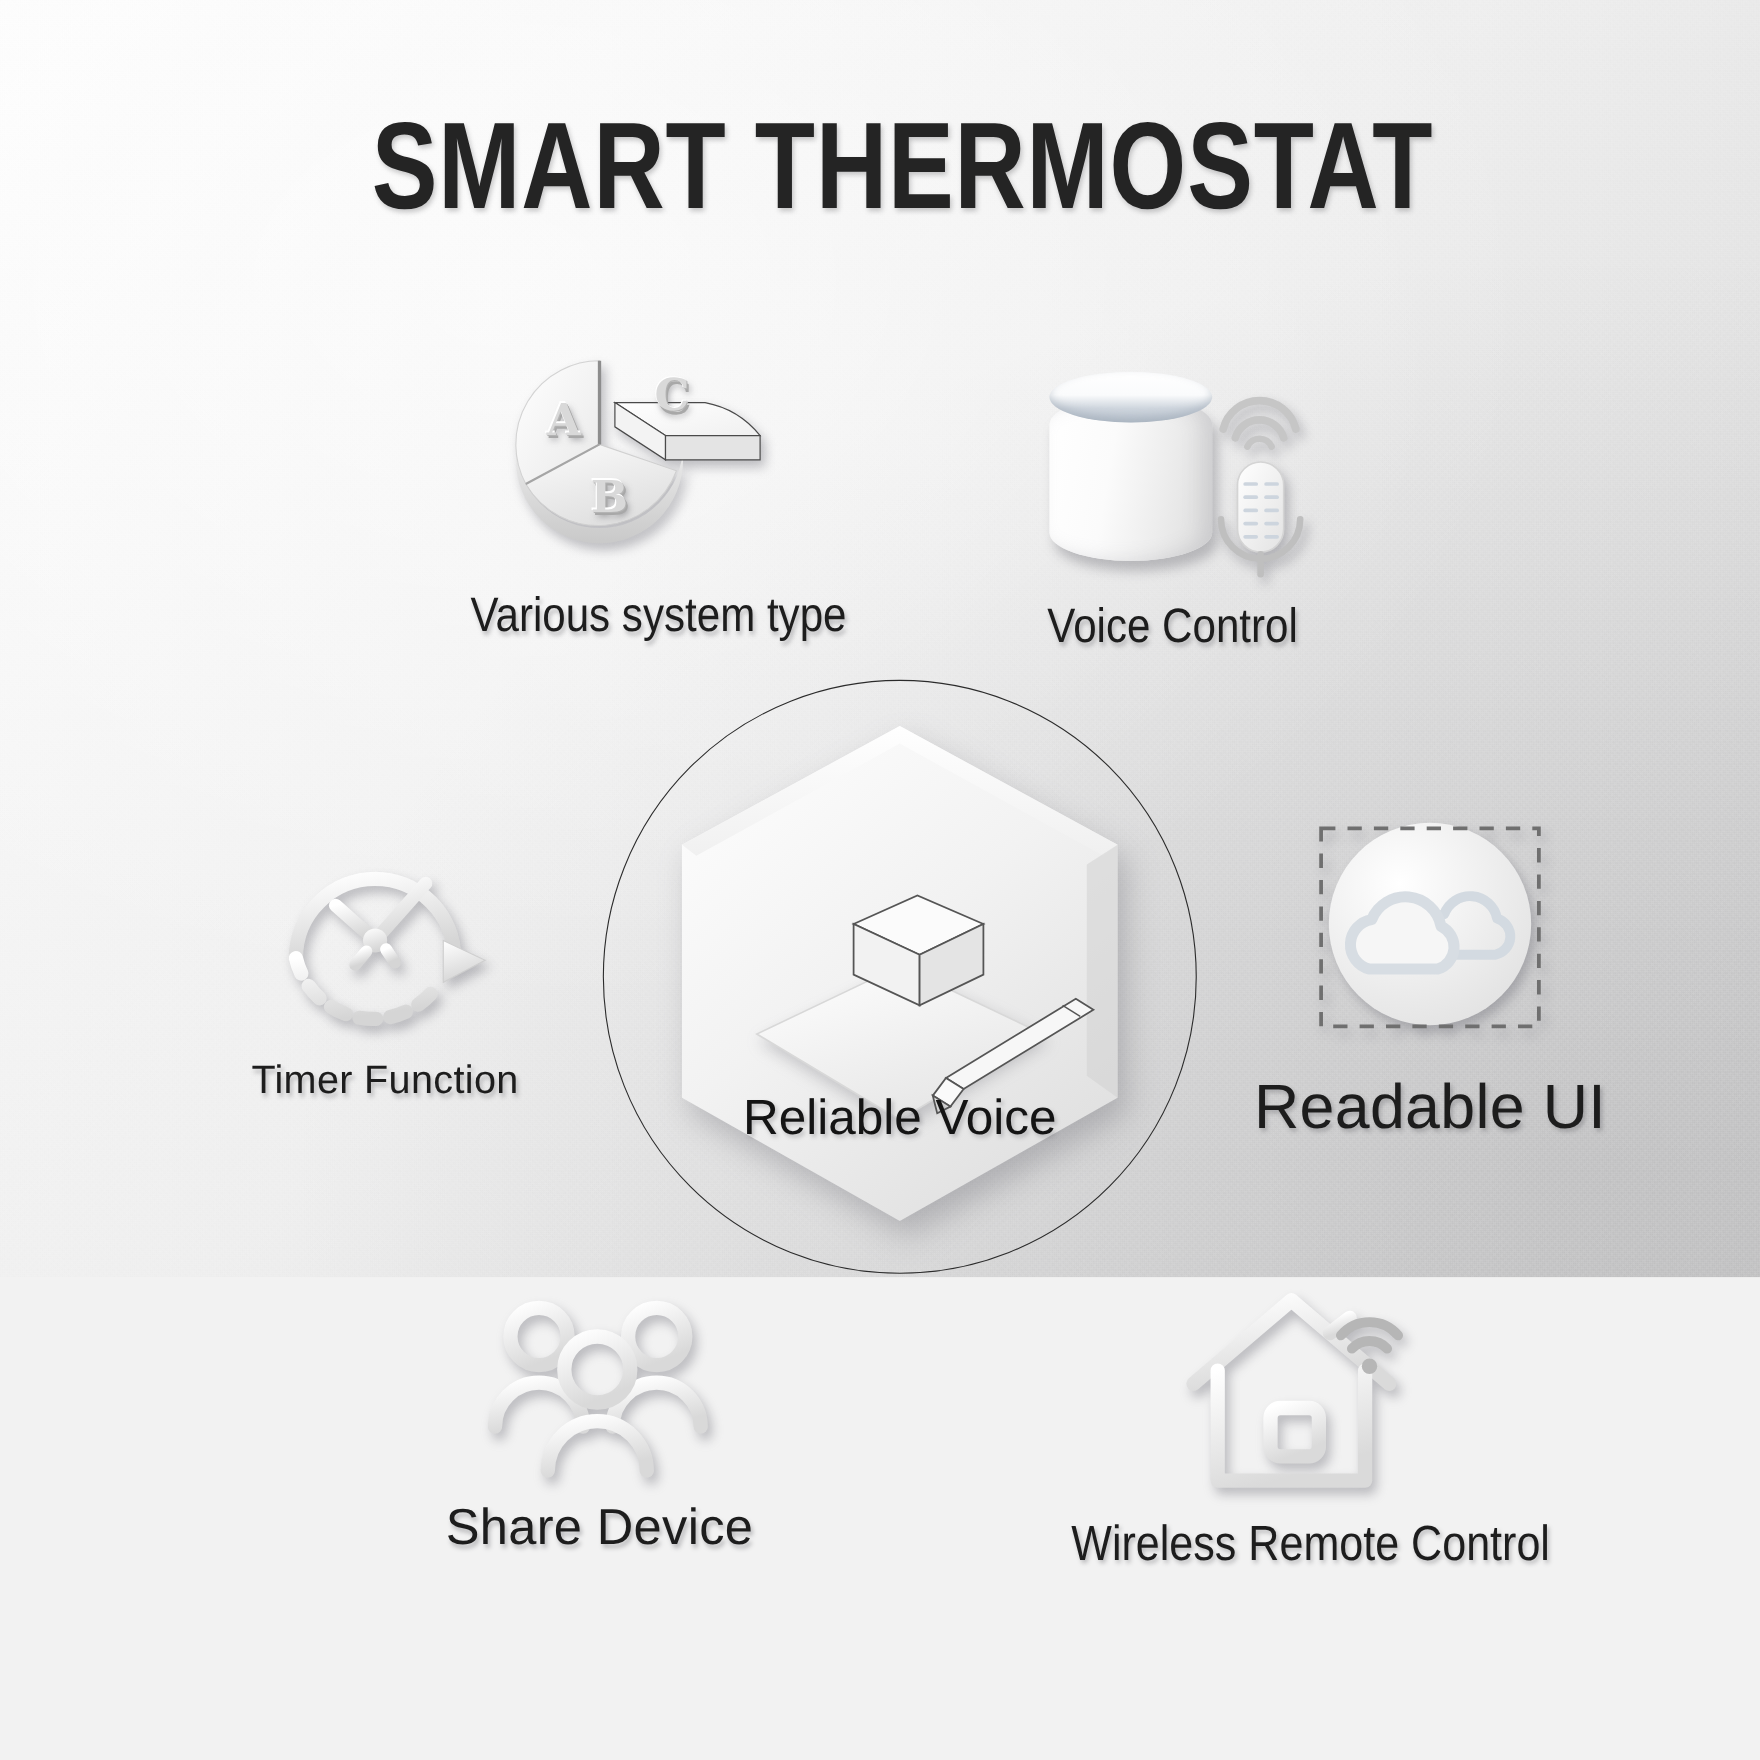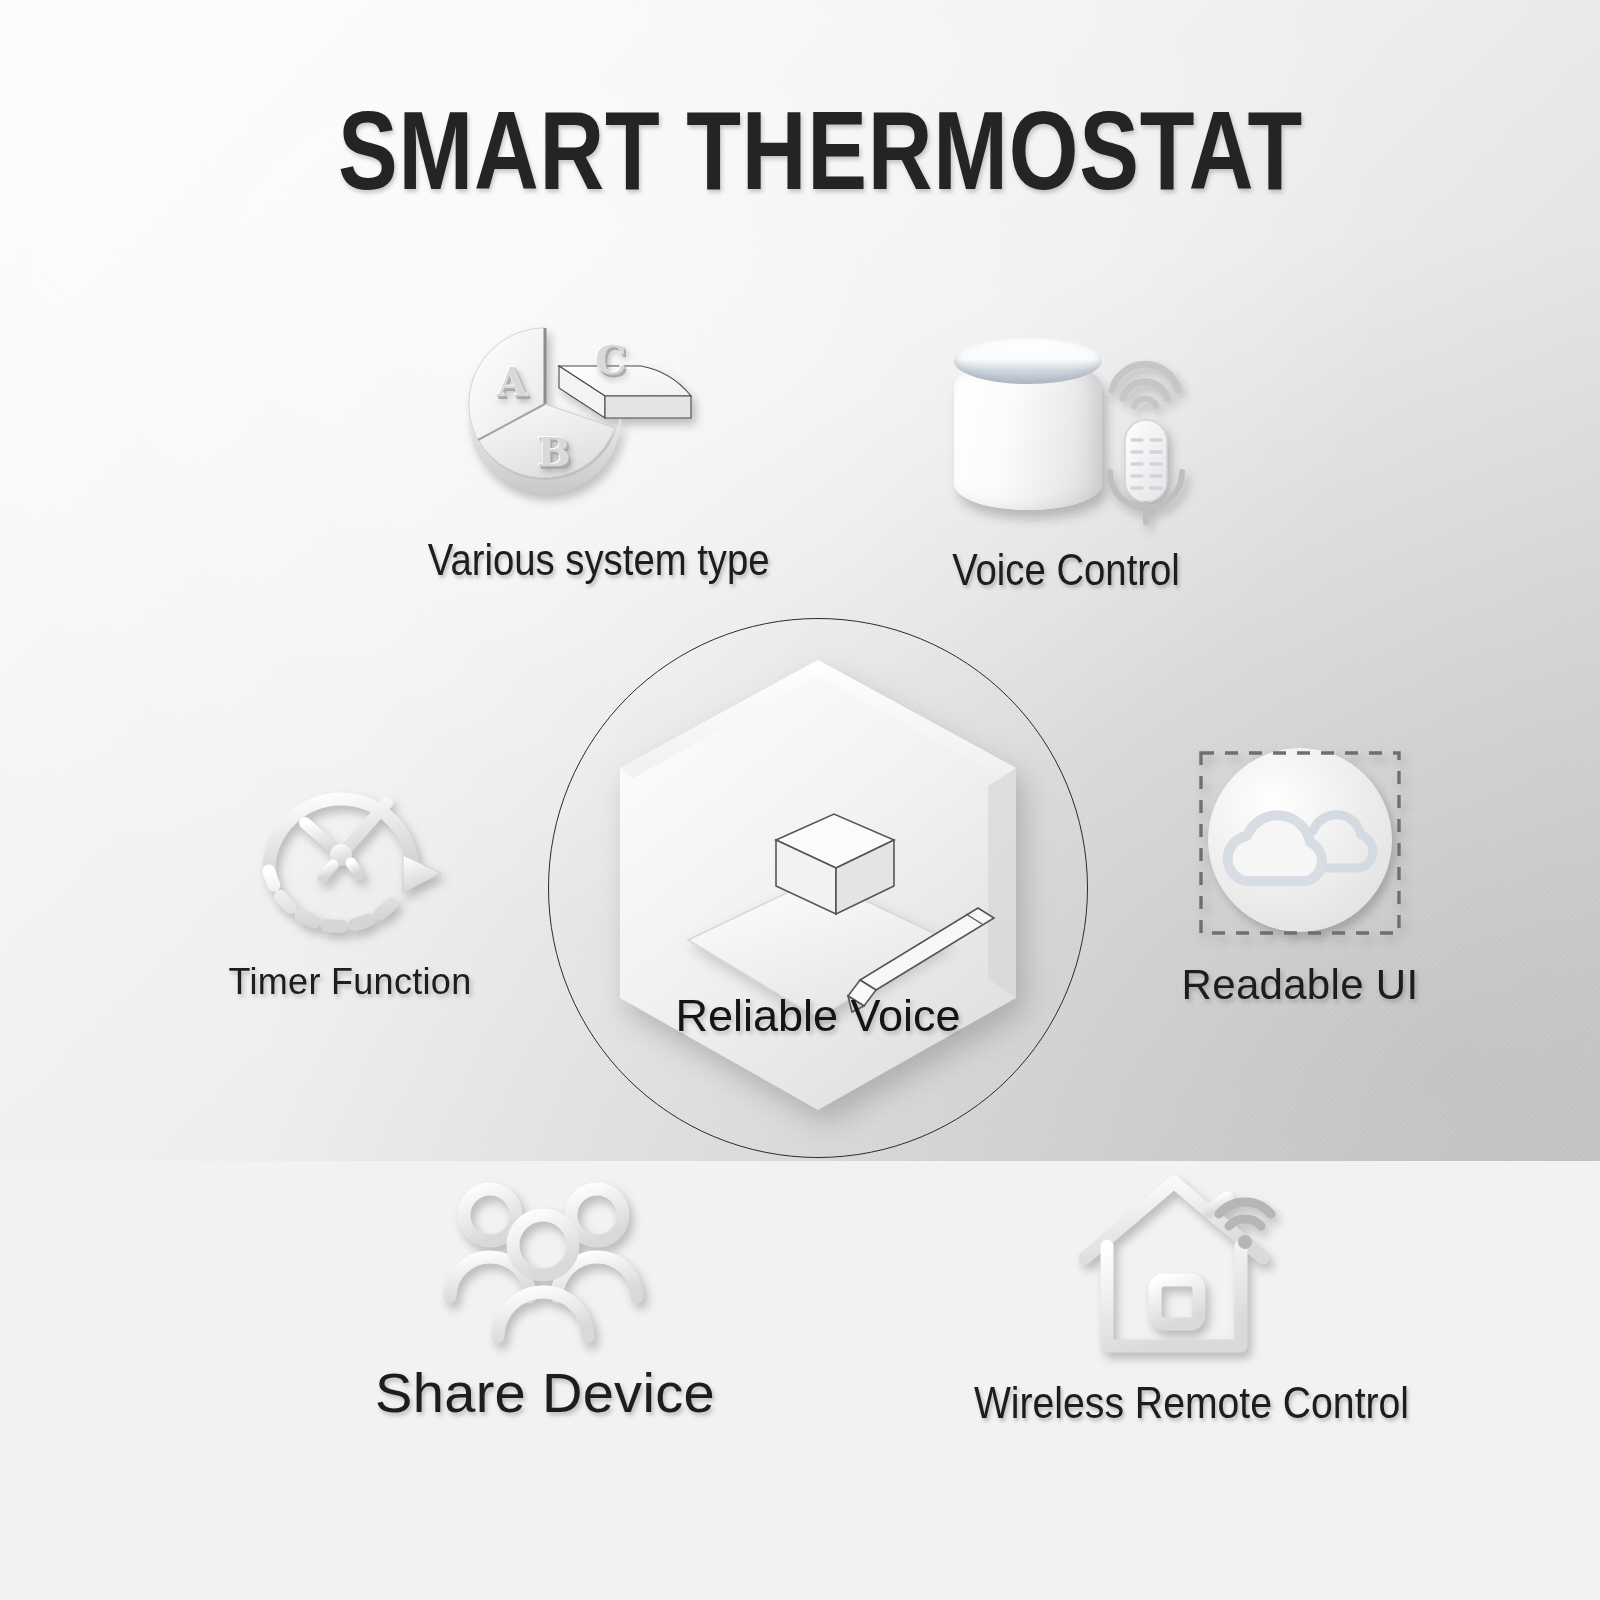--- a/index.html
+++ b/index.html
@@ -228,21 +228,21 @@
 
         <circle cx="115" cy="105" r="92" fill="url(#discG)"></circle>
 
         <path d="M128,96 a25,25 0 0 1 48,4 a17,17 0 0 1 -2,33 l-46,0 a19,19 0 0 1 0,-37 z" fill="none" stroke="#d3dae1" stroke-width="9" stroke-linejoin="round"></path>
 
         <path d="M60,146 a23,23 0 0 1 2,-45 a33,33 0 0 1 63,6 a21,21 0 0 1 -3,39 z" fill="#f6f6f6" stroke="#d7dde3" stroke-width="10" stroke-linejoin="round"></path>
 
         <rect x="16" y="18" width="198" height="180" fill="none" stroke="#6f6f6f" stroke-width="3.4" stroke-dasharray="13 11"></rect>
       </svg>
     </div>
-    <div class="flabel wide" style="margin-top:18px;font-size:42px;">Readable UI</div>
+    <div class="flabel wide" style="margin-top:32px;font-size:57px;">Readable UI</div>
   </div>
 
   <div class="feature" style="left:375px;top:1165px;width:340px;">
     <div class="ficon" style="width:230px;height:185px;">
       <svg width="230" height="185" viewBox="0 0 230 185" class="emb">
         <defs>
           <linearGradient id="ppl" x1="0" y1="0" x2="0.4" y2="1">
             <stop offset="0" stop-color="#ffffff"></stop>
               <stop offset="1" stop-color="#d9d9d9"></stop>
           </linearGradient>
@@ -253,21 +253,21 @@
           <path d="M20,132 a40,40 0 0 1 80,0"></path>
 
           <circle cx="167" cy="50" r="26"></circle>
           <path d="M127,132 a40,40 0 0 1 80,0"></path>
 
           <circle cx="113" cy="80" r="30"></circle>
           <path d="M68,172 a45,45 0 0 1 90,0"></path>
         </g>
       </svg>
     </div>
-    <div class="flabel wide" style="margin-top:14px;font-size:56px;">Share Device</div>
+    <div class="flabel wide" style="margin-top:14px;font-size:46px;">Share Device</div>
   </div>
 
   <div class="feature" style="left:944px;top:1150px;width:460px;">
     <div class="ficon" style="width:230px;height:215px;">
       <svg width="230" height="215" viewBox="0 0 230 215" class="emb">
         <defs>
           <linearGradient id="hs" x1="0" y1="0" x2="0.4" y2="1">
             <stop offset="0" stop-color="#ffffff"></stop>
               <stop offset="1" stop-color="#dadada"></stop>
           </linearGradient>

